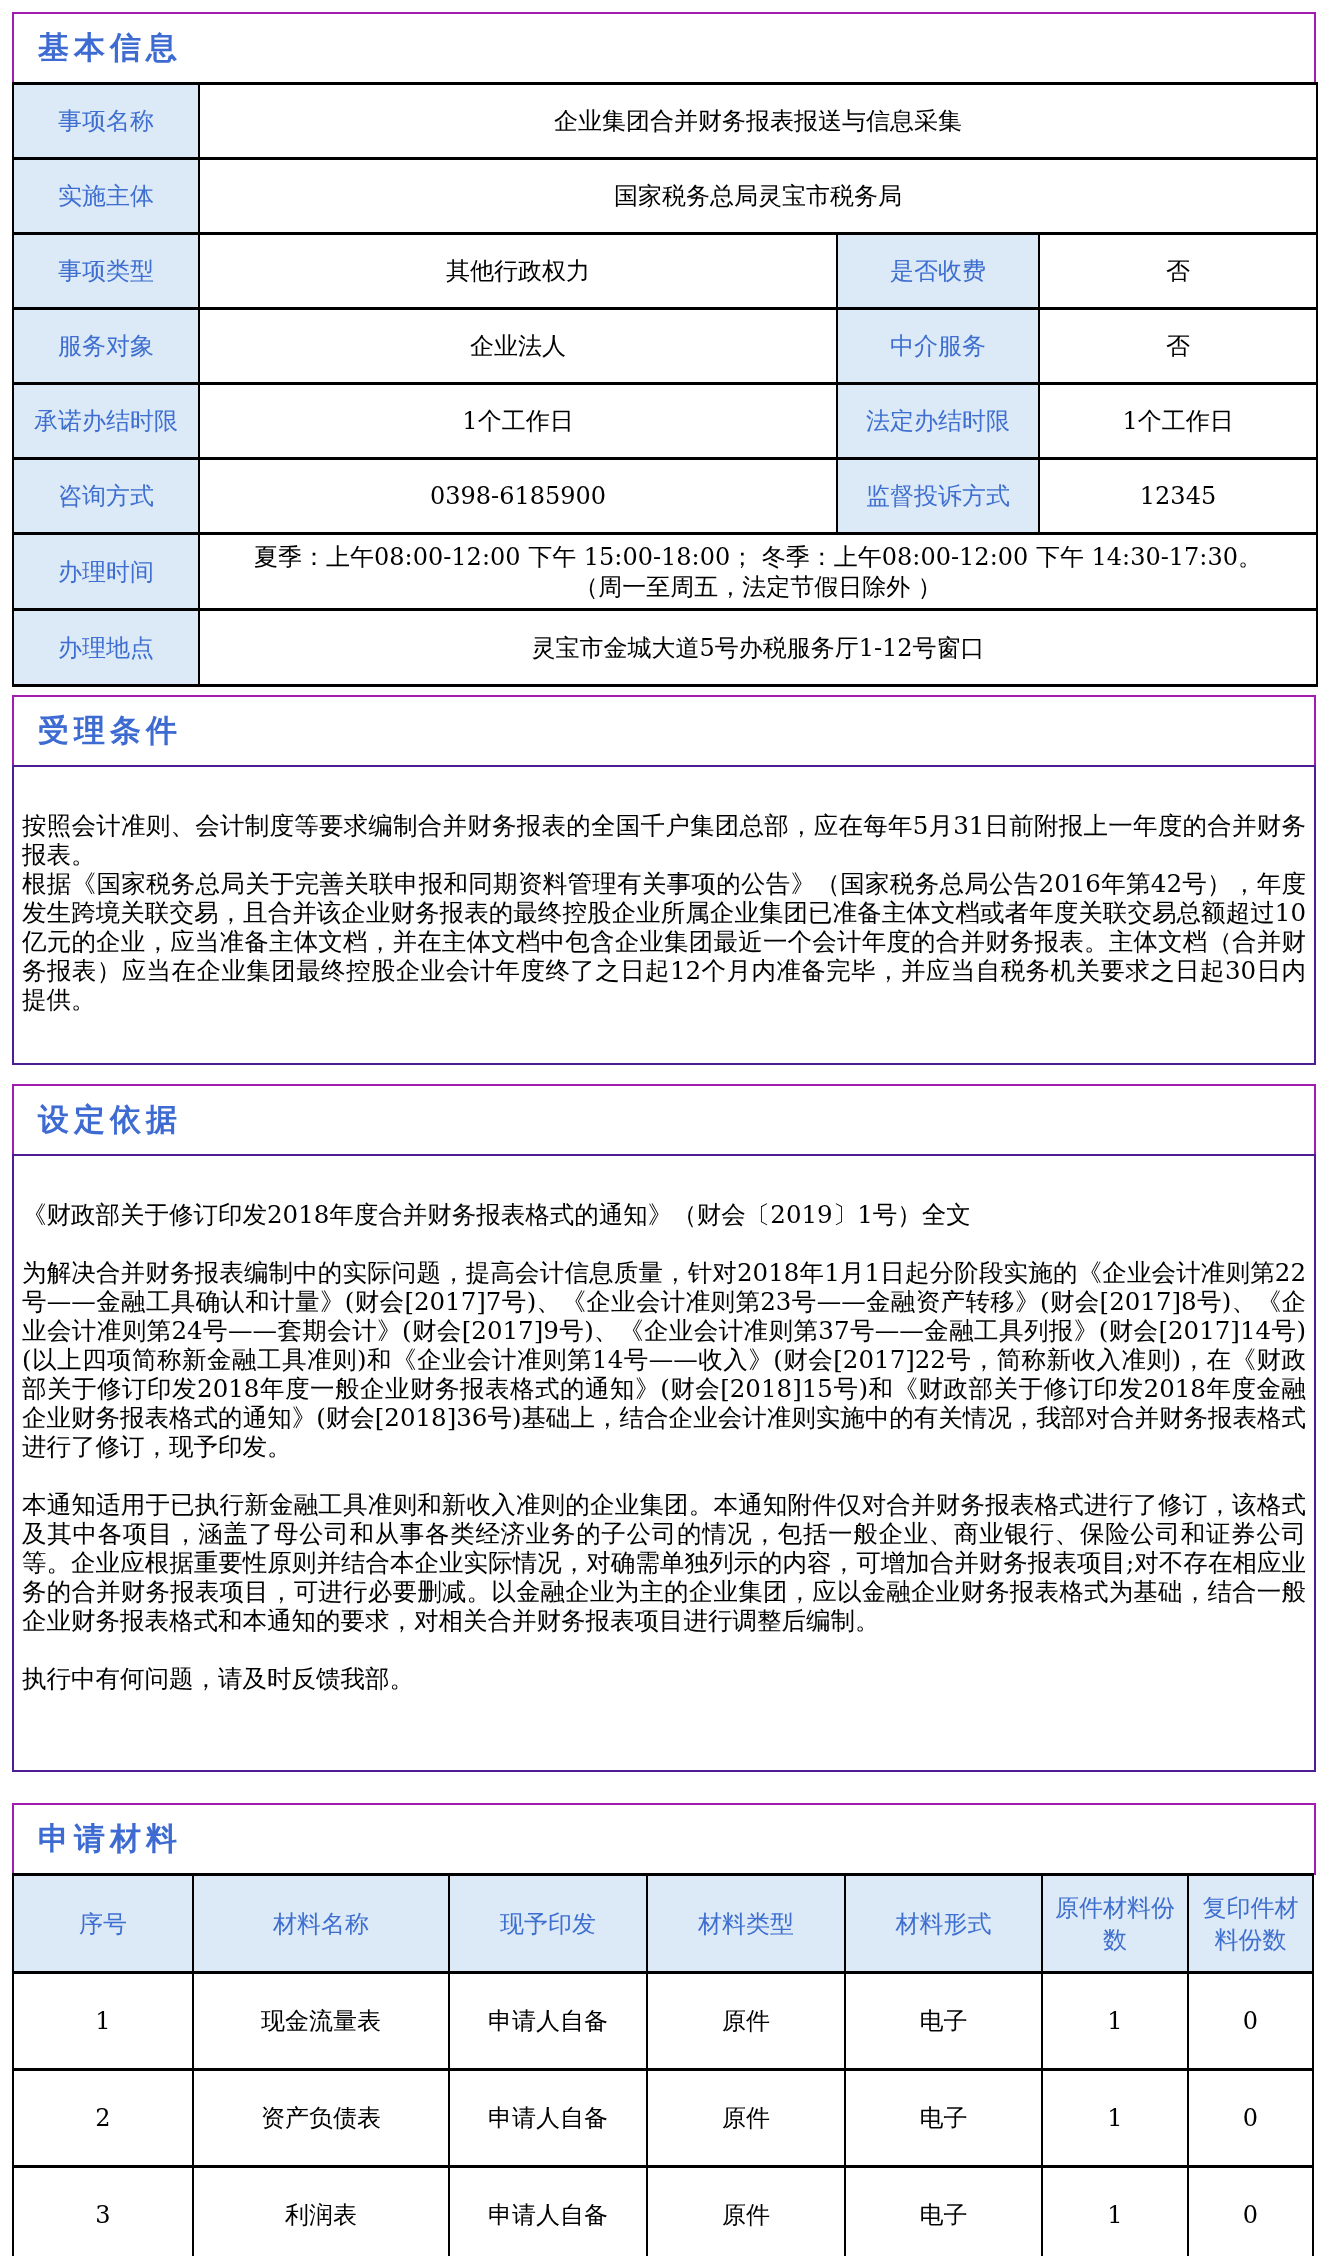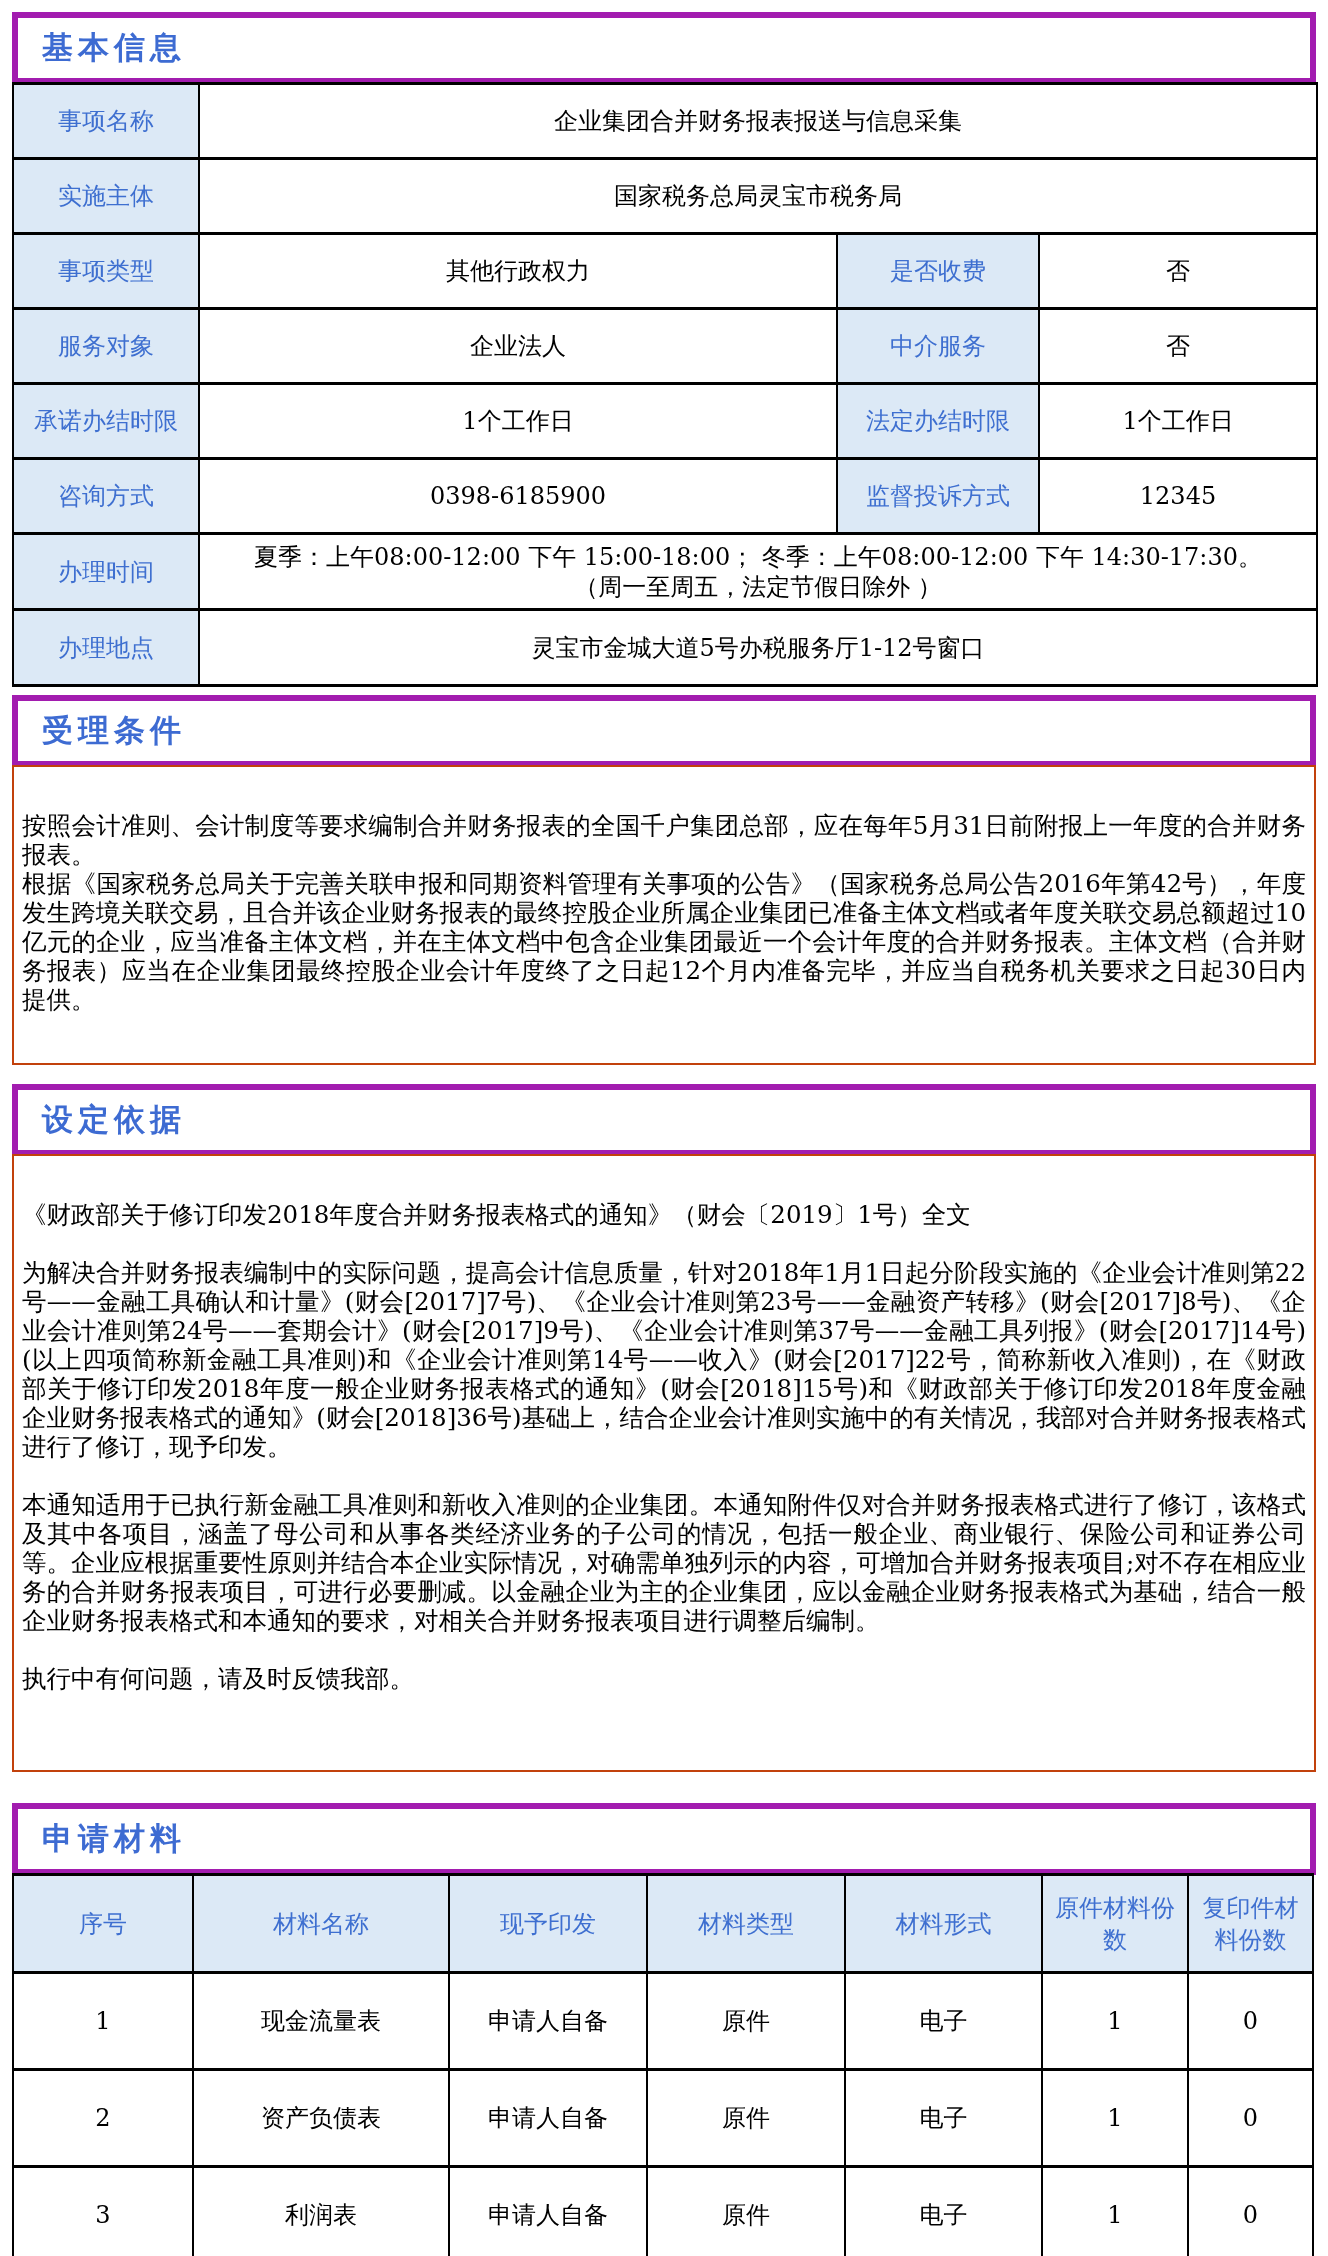--- a/index.html
+++ b/index.html
@@ -13,21 +13,21 @@
     color: #000;
   }
   .page {
     width: 1328px;
     min-height: 2256px;
     padding: 12px 12px 0 12px;
     background: #fff;
   }
   
   .title-box {
-    border: 6px solid #a21caf;
+    border: 2px solid #a21caf;
     height: 72px;
     display: flex;
     align-items: center;
     padding-left: 24px;
     background: #fff;
   }
   .title-box .title {
     font-family: "DejaVu Sans", "Liberation Sans", sans-serif;
     font-weight: bold;
     font-size: 31px;
@@ -52,21 +52,21 @@
   .info-table tr.tall { height: 76px; }
   td.lbl {
     background: #dce9f6;
     color: #3e6fd0;
     text-align: center;
   }
   td.val { background: #fff; color: #000; }
   .two-line div { line-height: 30px; }
   
   .content-box {
-    border: 2px solid #c2410c;
+    border: 2px solid #4c1d95;
     margin-top: -2px;
     width: 1304px;
     padding: 44px 8px 30px 8px;
     font-size: 24.5px;
     line-height: 29px;
     text-align: justify;
     background: #fff;
   }
   .content-box p { margin: 0; }
   .content-box p.gap { margin-bottom: 29px; }

